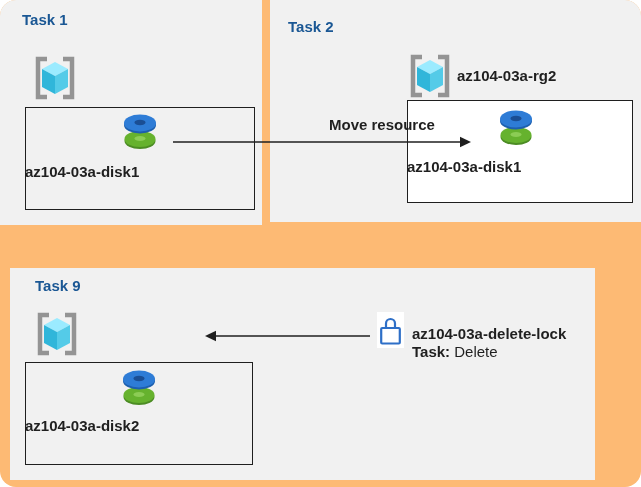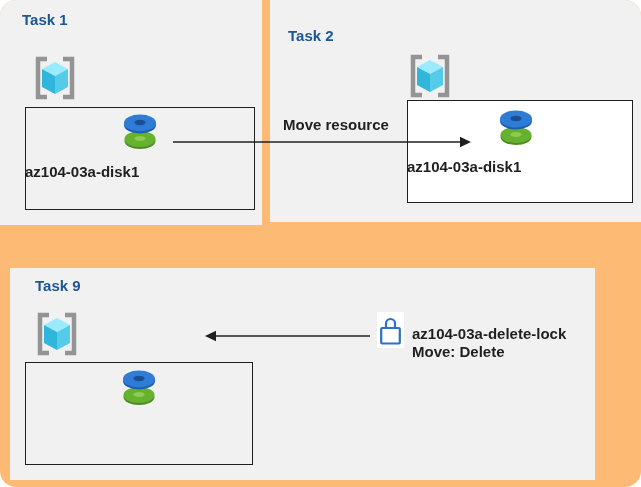--- a/index.html
+++ b/index.html
@@ -8,39 +8,39 @@
     font-family:"Liberation Sans","DejaVu Sans",sans-serif;color:var(--text,#1f1f1f);border-radius:16px;
   }
   .panel{position:absolute;background:var(--panel_bg,#f1f1f1);}
   .task-title{position:absolute;font-size:15px;font-weight:700;color:var(--title_blue,#1a5794);}
   .rg-label,.disk-label,.move-label,.lock-name{font-size:15px;font-weight:700;color:var(--text,#1f1f1f);white-space:nowrap;}
   .rg-label{position:absolute;}
   .inner-box{position:absolute;border:1.5px solid var(--border,#1f1f1f);box-sizing:border-box;}
   .inner-box.white{background:var(--white,#ffffff);}
   .disk-label{position:absolute;text-align:left;}
   .icon{position:absolute;}
-  .move-label{position:absolute;}
+  .move-label{position:absolute;margin-left:46px;}
   .lock-chip{position:absolute;left:377px;top:312px;width:27px;height:36px;background:var(--white,#ffffff);display:flex;align-items:center;justify-content:center;}
   .lock-name{position:absolute;left:412px;top:325px;}
   .lock-type{position:absolute;left:412px;top:343px;font-size:15px;}
   .lock-type .t-label{font-weight:700;}
-  .lock-type .t-value{font-weight:700;}
+  .lock-type .t-value{font-weight:400;}
   #arrow-overlay{position:absolute;left:0;top:0;pointer-events:none;}
 </style>
 </head>
 <body>
 
 <div id="page">
 
   <div class="panel" style="left:0;top:0;width:262px;height:225px;"></div>
   <div class="panel" style="left:270px;top:0;width:371px;height:222px;"></div>
   <div class="panel" style="left:10px;top:268px;width:585px;height:212px;"></div>
 
   <div class="task-title" style="left:22px;top:11px;">Task 1</div>
-  <div class="task-title" style="left:288px;top:27px;text-align:center;">Task 2</div>
+  <div class="task-title" style="left:288px;top:18px;text-align:center;">Task 2</div>
   <div class="task-title" style="left:35px;top:277px;">Task 9</div>
 
   <svg class="icon" style="left:32px;top:56px;" width="46" height="44" viewBox="0 0 46 44">
     <path d="M15 3 H6 V41 H15" fill="none" stroke="var(--rg_bracket)" stroke-width="4.5"></path>
     <path d="M31 3 H40 V41 H31" fill="none" stroke="var(--rg_bracket)" stroke-width="4.5"></path>
     <polygon points="23,6 36,13 23,20 10,13" fill="var(--rg_cube_top)"></polygon>
     <polygon points="10,13 23,20 23,38 10,31" fill="var(--rg_cube_left)"></polygon>
     <polygon points="36,13 23,20 23,38 36,31" fill="var(--rg_cube_right)"></polygon>
   </svg>
   <svg class="icon" style="left:407px;top:54px;" width="46" height="44" viewBox="0 0 46 44">
@@ -51,20 +51,21 @@
     <polygon points="36,13 23,20 23,38 36,31" fill="var(--rg_cube_right)"></polygon>
   </svg>
   <svg class="icon" style="left:34px;top:312px;" width="46" height="44" viewBox="0 0 46 44">
     <path d="M15 3 H6 V41 H15" fill="none" stroke="var(--rg_bracket)" stroke-width="4.5"></path>
     <path d="M31 3 H40 V41 H31" fill="none" stroke="var(--rg_bracket)" stroke-width="4.5"></path>
     <polygon points="23,6 36,13 23,20 10,13" fill="var(--rg_cube_top)"></polygon>
     <polygon points="10,13 23,20 23,38 10,31" fill="var(--rg_cube_left)"></polygon>
     <polygon points="36,13 23,20 23,38 36,31" fill="var(--rg_cube_right)"></polygon>
   </svg>
 
+  <div class="rg-label" style="left:457px;top:67px;">az104-03a-rg2</div>
 
   <div class="inner-box" style="left:25px;top:107px;width:230px;height:103px;"></div>
   <div class="inner-box white" style="left:407px;top:100px;width:226px;height:103px;"></div>
   <div class="inner-box" style="left:25px;top:362px;width:228px;height:103px;"></div>
 
   <svg class="icon" style="left:116px;top:112px;" width="48" height="40" viewBox="0 0 48 40">
     <ellipse cx="24" cy="29" rx="15.5" ry="8" fill="var(--disk_green_dark)"></ellipse>
     <ellipse cx="24" cy="27" rx="15.5" ry="8" fill="var(--disk_green)"></ellipse>
     <ellipse cx="24" cy="26.5" rx="5.5" ry="2.6" fill="var(--disk_hole_green)"></ellipse>
     <ellipse cx="24" cy="13" rx="16" ry="8.5" fill="var(--disk_blue_dark)"></ellipse>
@@ -83,20 +84,21 @@
     <ellipse cx="24" cy="29" rx="15.5" ry="8" fill="var(--disk_green_dark)"></ellipse>
     <ellipse cx="24" cy="27" rx="15.5" ry="8" fill="var(--disk_green)"></ellipse>
     <ellipse cx="24" cy="26.5" rx="5.5" ry="2.6" fill="var(--disk_hole_green)"></ellipse>
     <ellipse cx="24" cy="13" rx="16" ry="8.5" fill="var(--disk_blue_dark)"></ellipse>
     <ellipse cx="24" cy="11" rx="16" ry="8.5" fill="var(--disk_blue)"></ellipse>
     <ellipse cx="24" cy="10.5" rx="5.5" ry="2.7" fill="var(--disk_hole_blue)"></ellipse>
   </svg>
 
   <div class="disk-label" style="left:25px;top:163px;width:230px;">az104-03a-disk1</div>
   <div class="disk-label" style="left:407px;top:158px;width:226px;">az104-03a-disk1</div>
+  <div class="disk-label" style="left:25px;top:417px;width:228px;">az104-03a-disk2</div>
 
   <div class="move-label" style="left:283px;top:116px;">Move resource</div>
 
   <svg id="arrow-overlay" width="641" height="487" viewBox="0 0 641 487">
     <g>
       <line x1="173" y1="142" x2="461" y2="142" stroke="var(--arrow)" stroke-width="1.6"></line>
       <polygon points="460,136.8 471,142 460,147.2" fill="var(--arrow)"></polygon>
     </g>
     <g>
       <line x1="370" y1="336" x2="216" y2="336" stroke="var(--arrow)" stroke-width="1.6"></line>
@@ -105,18 +107,18 @@
   </svg>
 
   <div class="lock-chip">
     <svg width="25" height="33" viewBox="0 0 25 33">
       <path d="M8 14 V9.5 A4.5 4.5 0 0 1 17 9.5 V14" fill="none" stroke="var(--lock_blue)" stroke-width="2.2"></path>
       <rect x="3.2" y="14" width="18.6" height="15.5" rx="1" fill="#ffffff" stroke="var(--lock_blue)" stroke-width="2.2"></rect>
     </svg>
   </div>
   <div class="lock-name">az104-03a-delete-lock</div>
   <div class="lock-type">
-    <span class="t-label">Move:</span>
+    <span class="t-label">Task:</span>
     <span> </span>
     <span class="t-value">Delete</span>
   </div>
 
 </div>
 
 </body></html>

